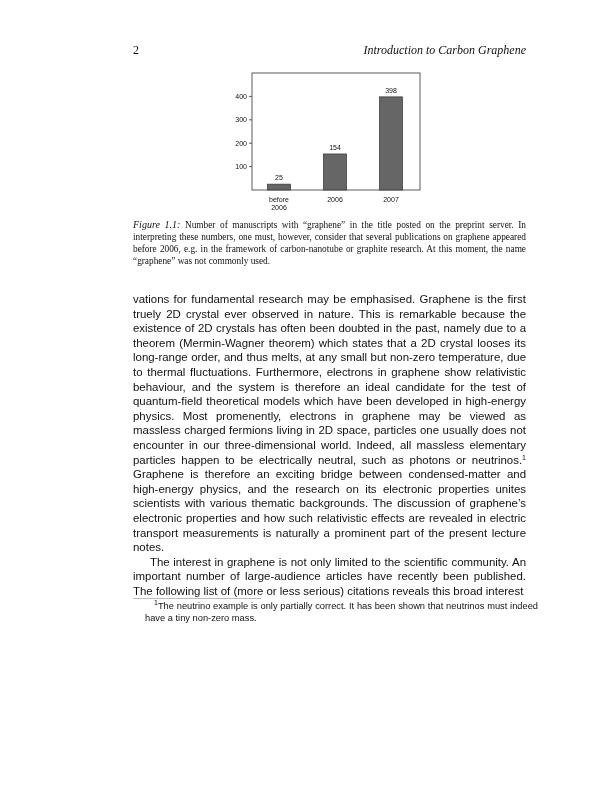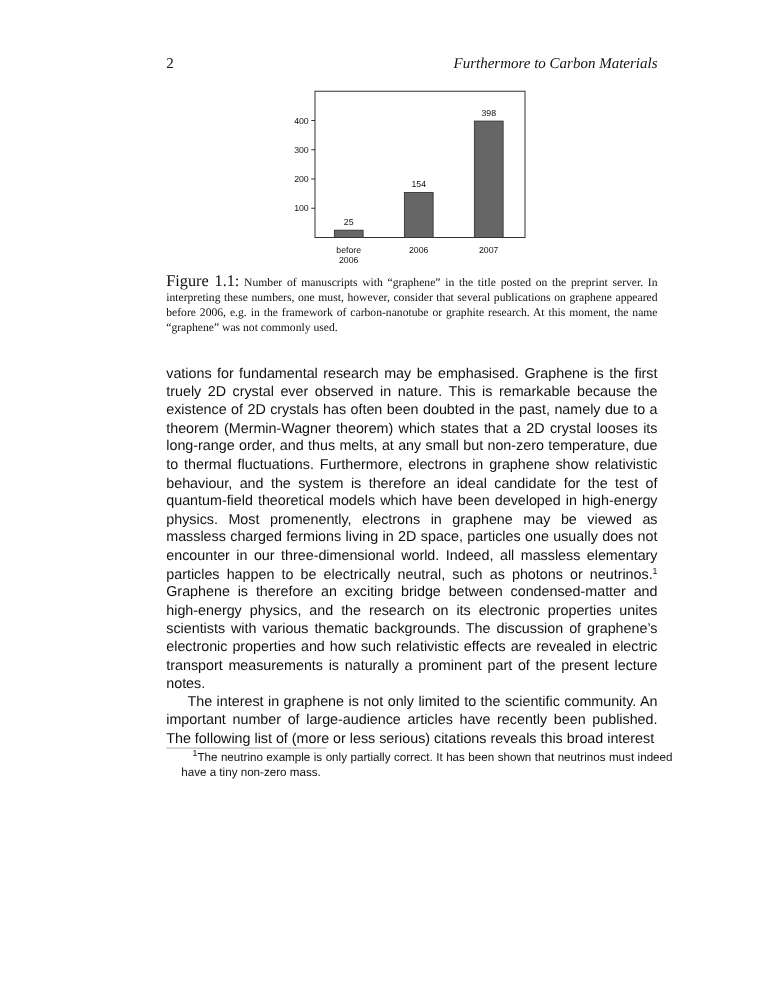--- a/index.html
+++ b/index.html
@@ -8,40 +8,40 @@
   .header { position: absolute; top: 43px; left: 133px; width: 393px; height: 16px;
             font-family: "Liberation Serif", serif; font-size: 12px; }
   .page-num { position: absolute; left: 0; top: 0; }
   .running-title { position: absolute; right: 0; top: 0; font-style: italic; }
   .chart { position: absolute; left: 225px; top: 70px; width: 205px; height: 150px; }
   .chart svg { width: 205px; height: 150px; display: block; }
   .chart text { font-family: "Liberation Sans", sans-serif; font-size: 7px; fill: #111; }
   .caption { position: absolute; left: 133px; top: 219px; width: 393px;
              font-family: "Liberation Serif", serif; font-size: 9.3px; line-height: 12px;
              text-align: justify; }
-  .caption .label { font-size: 13px; }
+  .caption .label { font-size: 10px; font-style: italic; }
   .body-text { position: absolute; left: 133px; top: 292px; width: 393px;
                font-family: Liberation Sans, sans-serif; font-size: 11.45px; line-height: 14.6px;
                text-align: justify; hyphens: manual; }
   .body-text p { margin: 0; }
   .body-text p.indent { text-indent: 17px; }
   sup { font-size: 7px; line-height: 0; vertical-align: 4px; }
   .fn-rule { position: absolute; left: 133px; top: 598px; width: 128px; height: 0;
              border-top: 0.6px solid #bbb; }
   .footnote { position: absolute; left: 133px; top: 600px; width: 393px;
               font-family: Liberation Sans, sans-serif; font-size: 9.3px; line-height: 12px;
               text-align: justify; margin-left: 12px; }
   .footnote .fn-body { text-indent: 9px; display: block; }
 </style>
 </head>
 <body>
 
 <div class="header">
   <span class="page-num">2</span>
-  <span class="running-title">Furthermore to Carbon Materials</span>
+  <span class="running-title">Introduction to Carbon Graphene</span>
 </div>
 
 <div class="chart">
   <svg id="chart-svg" viewBox="0 0 205 150">
     <rect x="27" y="3" width="168" height="117" fill="none" stroke="#333" stroke-width="0.8"></rect>
     <g id="yticks">
         <line x1="24" x2="27" y1="96.6" y2="96.6" stroke="#333" stroke-width="0.8"></line>
         <text x="22" y="99.1" text-anchor="end">100</text>
         <line x1="24" x2="27" y1="73.19999999999999" y2="73.19999999999999" stroke="#333" stroke-width="0.8"></line>
         <text x="22" y="75.69999999999999" text-anchor="end">200</text>

